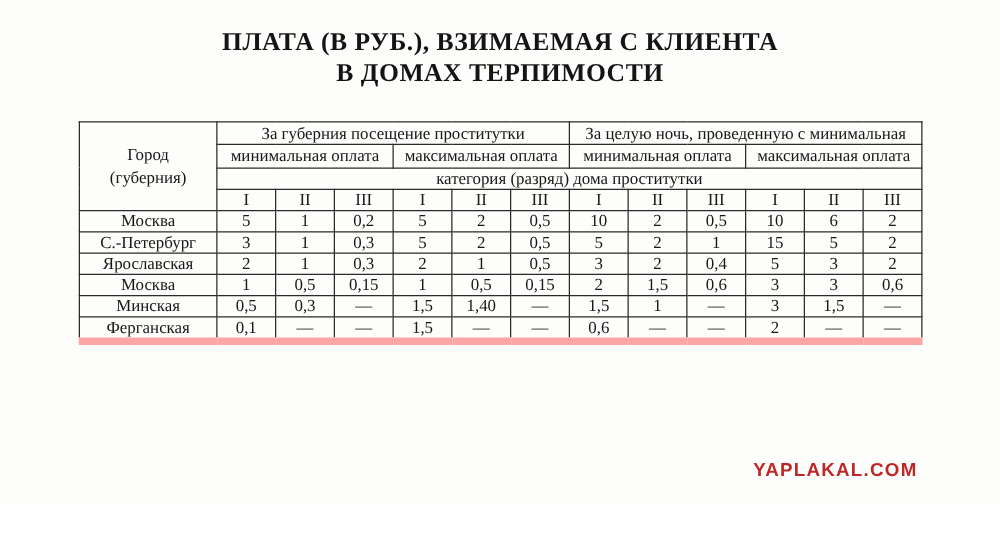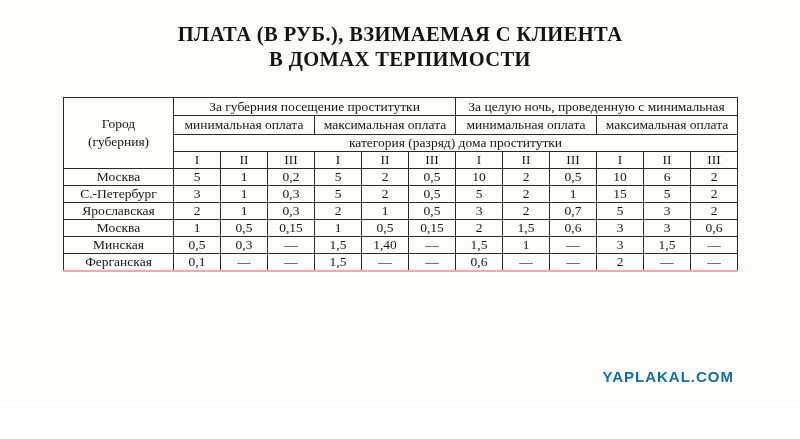--- a/index.html
+++ b/index.html
@@ -90,31 +90,31 @@
     line-height: 1.0;
     text-align: right;
     padding-right: 9px;
   }
   tbody tr td {
     border-top: none;
     border-bottom: none;
     height: 16px;
   }
   tbody tr:first-child td { border-top: 1px solid #2a2a2a; }
-  tbody tr:last-child td { border-bottom: 2px solid #fca5a5; margin-top: 34px; }
+  tbody tr:last-child td { border-bottom: 6px solid #fca5a5; margin-top: 34px; }
 
   .watermark {
     position: absolute;
     right: 66px;
     bottom: 18px;
     font-family: "Liberation Sans", sans-serif;
     font-weight: bold;
     font-size: 15px;
     letter-spacing: 1px;
-    color: #0369a1;
+    color: #b91c1c;
     opacity: 0.95;
   }
 </style>
 </head>
 <body>
 
 <div class="page">
 
   <div class="title">
     <span>ПЛАТА (В РУБ.), ВЗИМАЕМАЯ С КЛИЕНТА</span>
@@ -205,21 +205,21 @@
         <tr>
           <td class="city-cell">Ярославская</td>
           <td class="val">2</td>
           <td class="val">1</td>
           <td class="val">0,3</td>
           <td class="val">2</td>
           <td class="val">1</td>
           <td class="val">0,5</td>
           <td class="val">3</td>
           <td class="val">2</td>
-          <td class="val">0,7</td>
+          <td class="val">0,4</td>
           <td class="val">5</td>
           <td class="val">3</td>
           <td class="val">2</td>
         </tr>
         <tr>
           <td class="city-cell">Москва</td>
           <td class="val">1</td>
           <td class="val">0,5</td>
           <td class="val">0,15</td>
           <td class="val">1</td>

